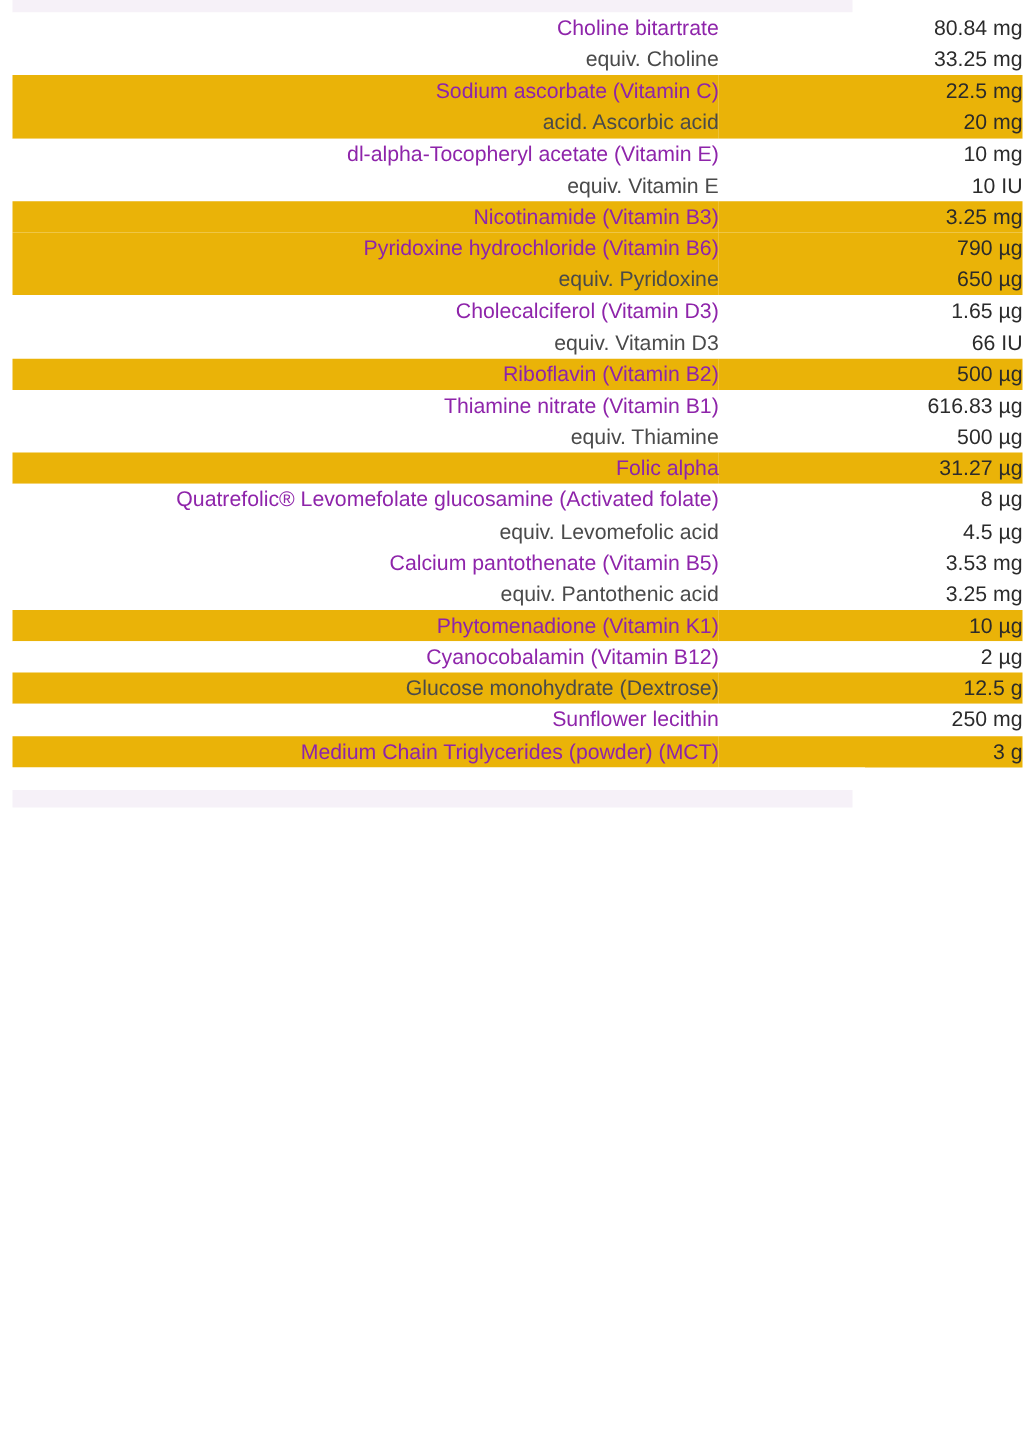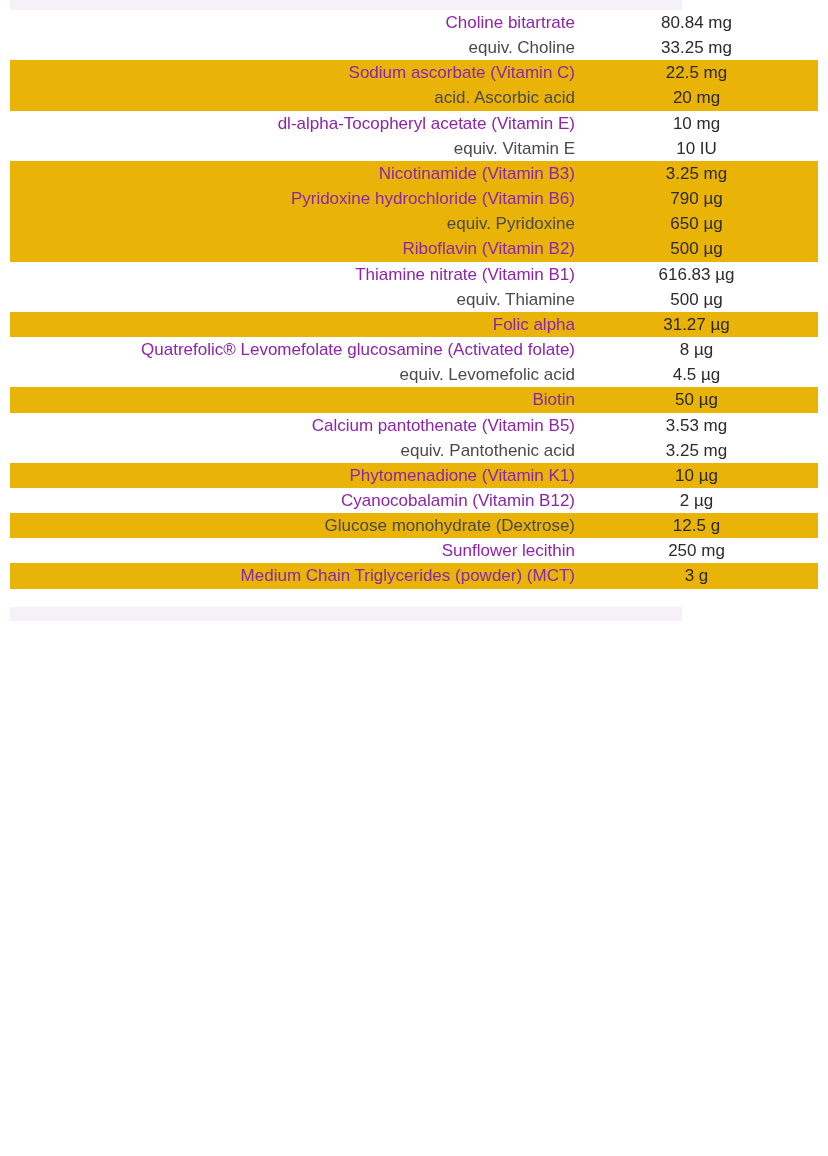--- a/index.html
+++ b/index.html
@@ -42,21 +42,21 @@
   }
   td.name-cell {
     width: 565px;
     text-align: right;
     padding: 12px 8px 12px 10px;
     line-height: 1.48;
     font-size: 17px;
   }
   td.value-cell {
     width: 243px;
-    text-align: center;
+    text-align: right;
     padding: 12px 10px 12px 10px;
     line-height: 1.48;
     font-size: 17px;
     color: #2b2b2b;
   }
   .ing-name {
     color: #8e24aa;
     display: block;
   }
   .ing-name.plain-name {
@@ -132,20 +132,30 @@
         <tr class="row-alt">
           <td class="name-cell">
             <span class="ing-name">Pyridoxine hydrochloride (Vitamin B6)</span>
             <span class="ing-equiv">equiv. Pyridoxine</span>
           </td>
           <td class="value-cell">
             <span class="val-main">790 µg</span>
             <span class="val-equiv">650 µg</span>
           </td>
         </tr>
+        <tr class="row-plain">
+          <td class="name-cell">
+            <span class="ing-name">Cholecalciferol (Vitamin D3)</span>
+            <span class="ing-equiv">equiv. Vitamin D3</span>
+          </td>
+          <td class="value-cell">
+            <span class="val-main">1.65 µg</span>
+            <span class="val-equiv">66 IU</span>
+          </td>
+        </tr>
         <tr class="row-alt">
           <td class="name-cell">
             <span class="ing-name">Riboflavin (Vitamin B2)</span>
           </td>
           <td class="value-cell">
             <span class="val-main">500 µg</span>
           </td>
         </tr>
         <tr class="row-plain">
           <td class="name-cell">
@@ -168,28 +178,20 @@
         <tr class="row-plain">
           <td class="name-cell">
             <span class="ing-name">Quatrefolic® Levomefolate glucosamine (Activated folate)</span>
             <span class="ing-equiv">equiv. Levomefolic acid</span>
           </td>
           <td class="value-cell">
             <span class="val-main">8 µg</span>
             <span class="val-equiv">4.5 µg</span>
           </td>
         </tr>
-        <tr class="row-alt">
-          <td class="name-cell">
-            <span class="ing-name">Biotin</span>
-          </td>
-          <td class="value-cell">
-            <span class="val-main">50 µg</span>
-          </td>
-        </tr>
         <tr class="row-plain">
           <td class="name-cell">
             <span class="ing-name">Calcium pantothenate (Vitamin B5)</span>
             <span class="ing-equiv">equiv. Pantothenic acid</span>
           </td>
           <td class="value-cell">
             <span class="val-main">3.53 mg</span>
             <span class="val-equiv">3.25 mg</span>
           </td>
         </tr>

